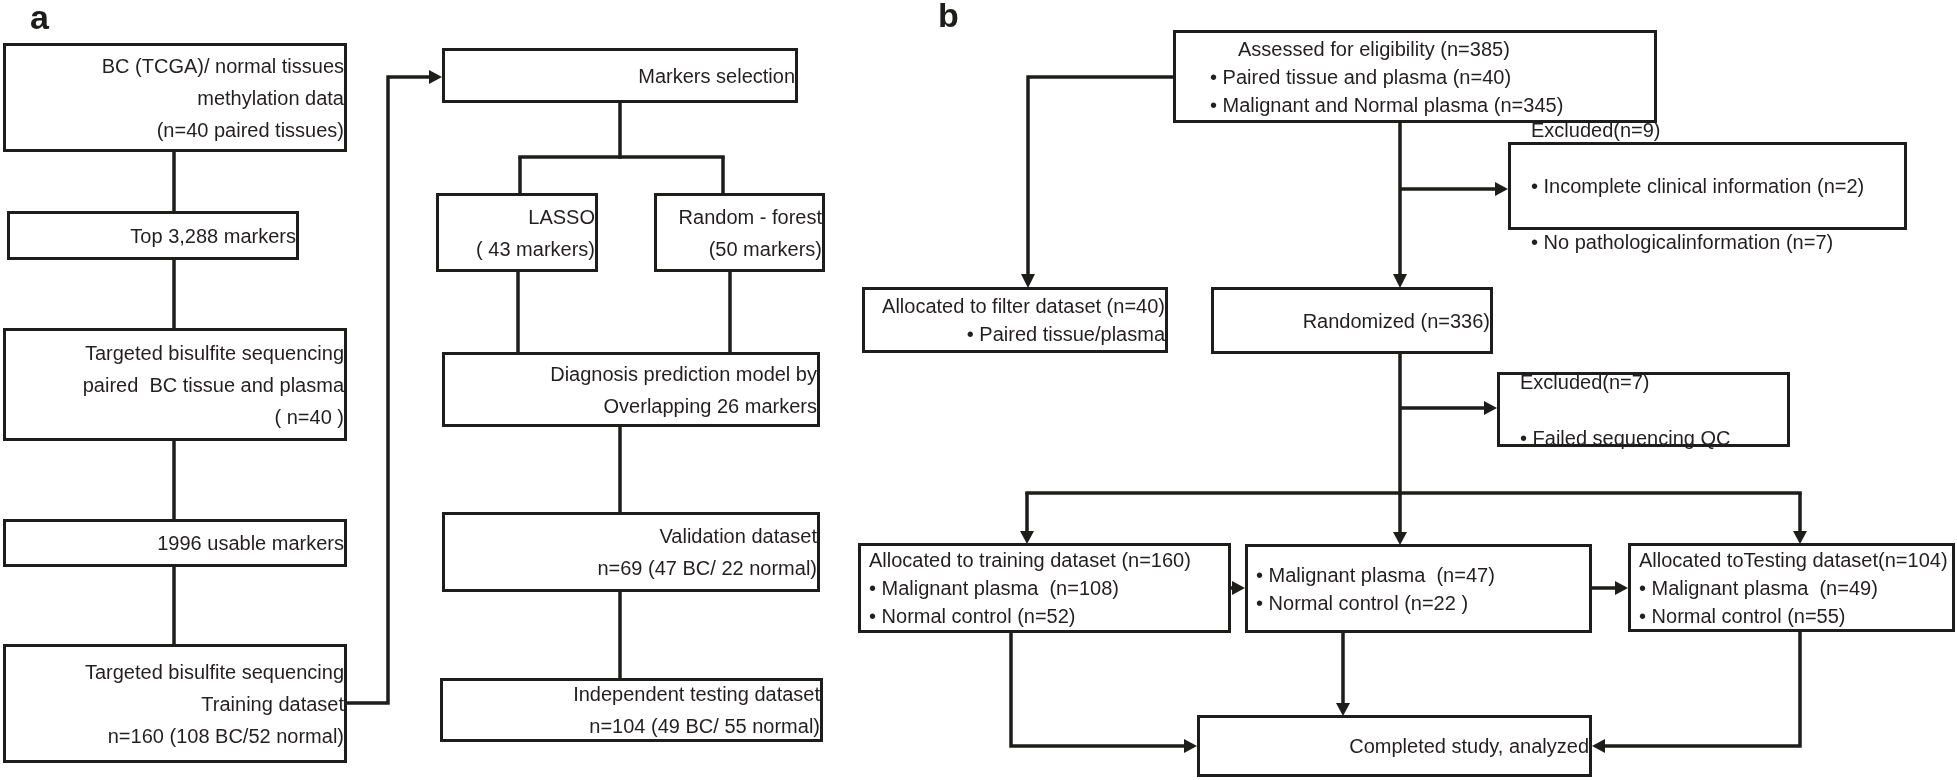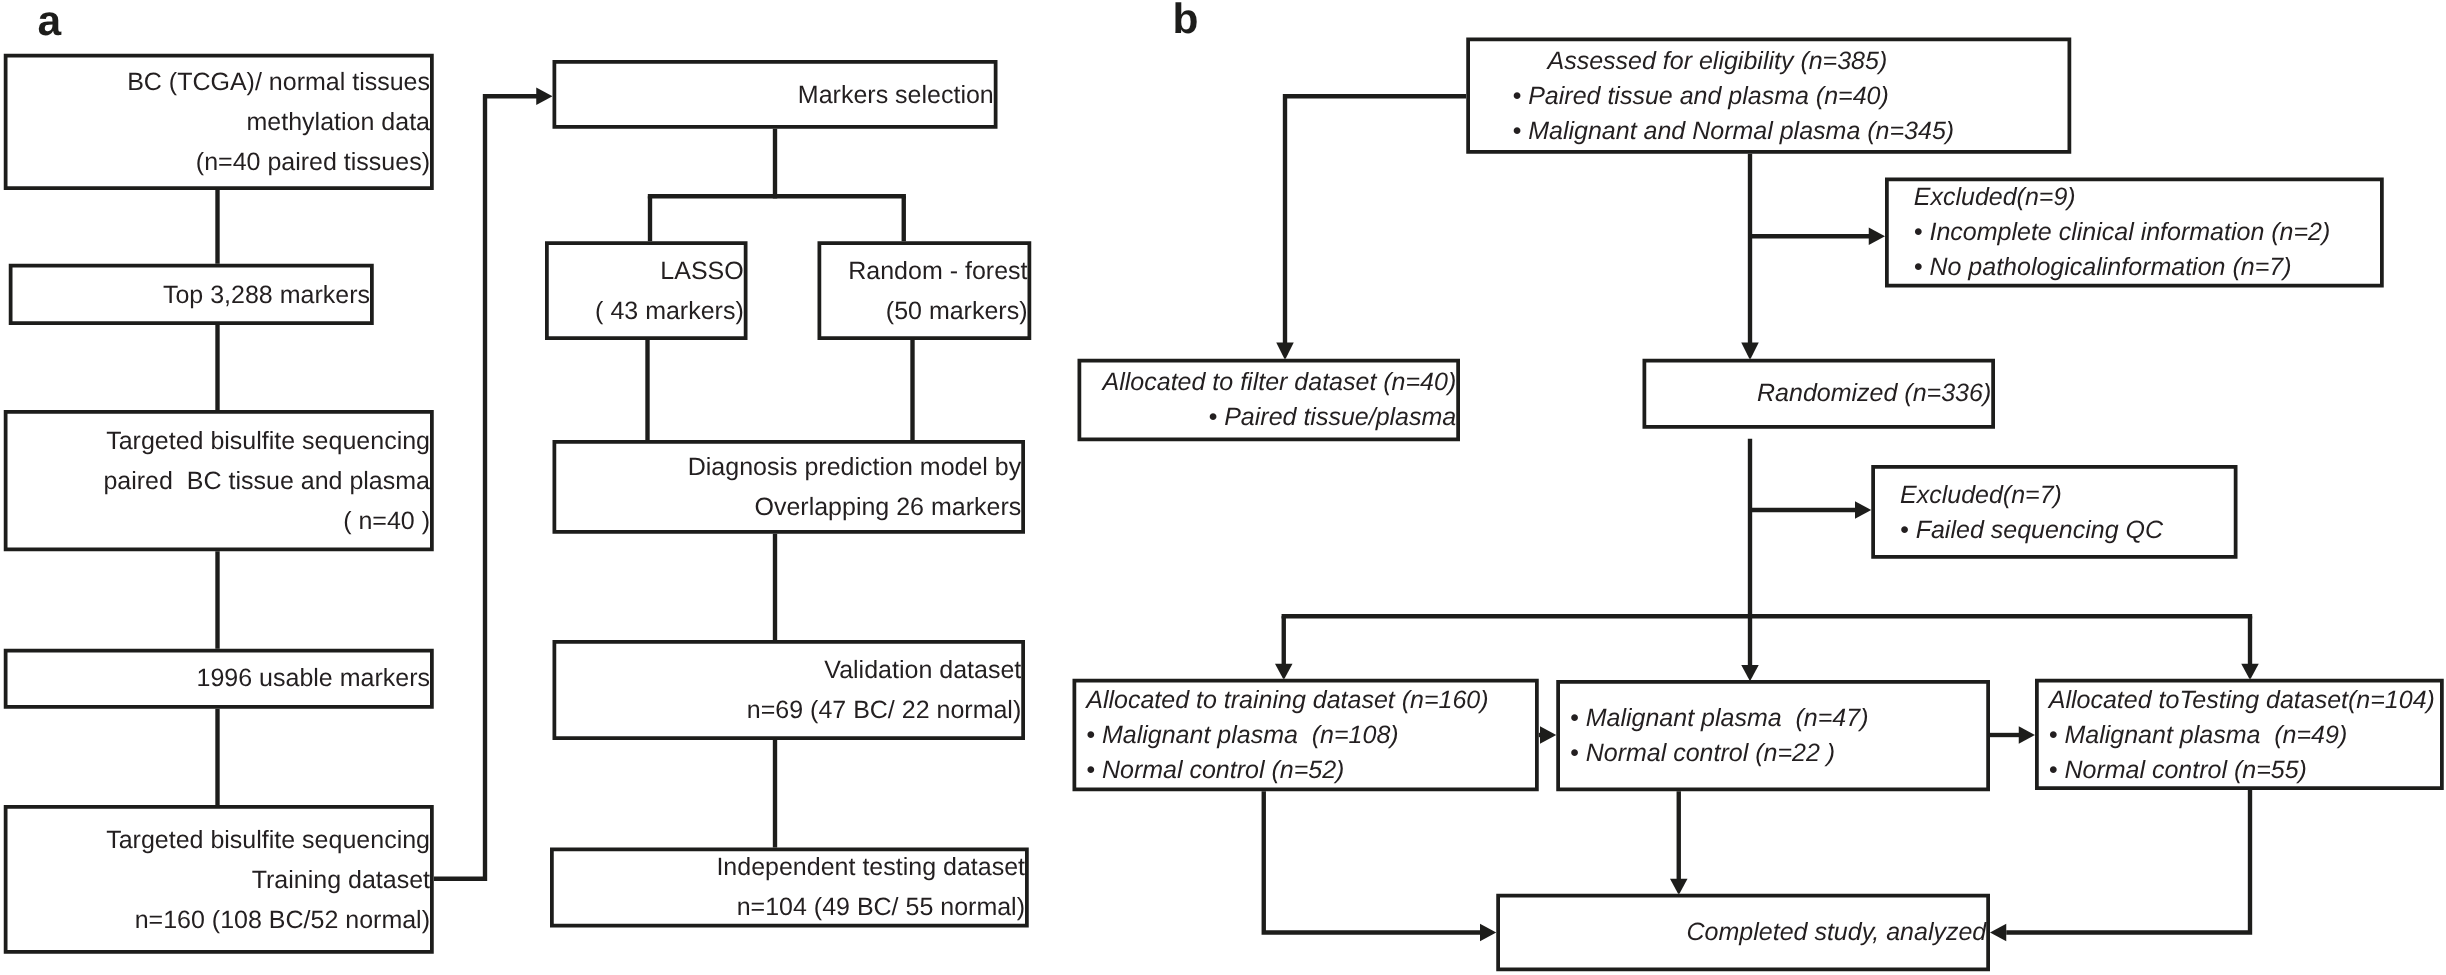--- a/index.html
+++ b/index.html
@@ -30,22 +30,22 @@
     text-align: center;
     font-size: 20px;
     color: #231f20;
   }
   .box.left {
     align-items: flex-start;
     text-align: left;
   }
   .line { display: block; white-space: pre; }
   .lh32 .line { line-height: 32px; }
-  .lh28 .line { line-height: 28px; font-style: italic; }
-  .pad20 { padding-left: 20px; padding-right: 6px; }
+  .lh28 .line { line-height: 28px; }
+  .pad20 { padding-left: 20px; padding-right: 6px; gap: 28px; }
   .pad8  { padding-left: 8px;  padding-right: 4px; }
   .assessed { padding-left: 34px; padding-right: 6px; }
   .assessed .line:first-child { padding-left: 28px; }
   svg.connectors {
     position: absolute;
     left: 0; top: 0;
     width: 1957px; height: 780px;
     pointer-events: none;
   }
 </style>
@@ -172,21 +172,21 @@
     <span class="line">Excluded(n=9)</span>
     <span class="line">• Incomplete clinical information (n=2)</span>
     <span class="line">• No pathologicalinformation (n=7)</span>
   </div>
 
   <div class="box lh28" style="left:862px;top:287px;width:306px;height:66px">
     <span class="line">Allocated to filter dataset (n=40)</span>
     <span class="line">• Paired tissue/plasma</span>
   </div>
 
-  <div class="box lh28" style="left:1314px;top:287px;width:282px;height:56px">
+  <div class="box lh28" style="left:1211px;top:287px;width:282px;height:67px">
     <span class="line">Randomized (n=336)</span>
   </div>
 
   <div class="box left lh28 pad20" style="left:1497px;top:372px;width:293px;height:75px">
     <span class="line">Excluded(n=7)</span>
     <span class="line">• Failed sequencing QC</span>
   </div>
 
   <div class="box left lh28 pad8" style="left:858px;top:543px;width:373px;height:90px">
     <span class="line">Allocated to training dataset (n=160)</span>

